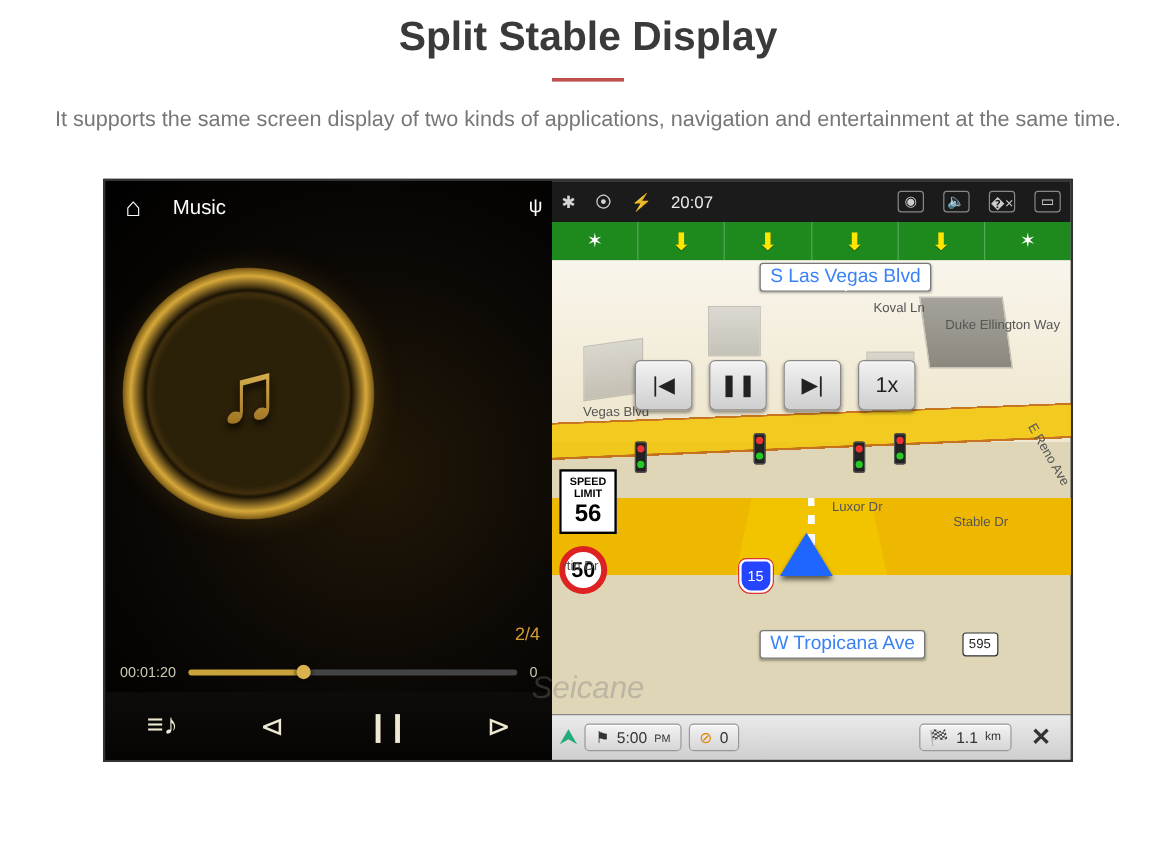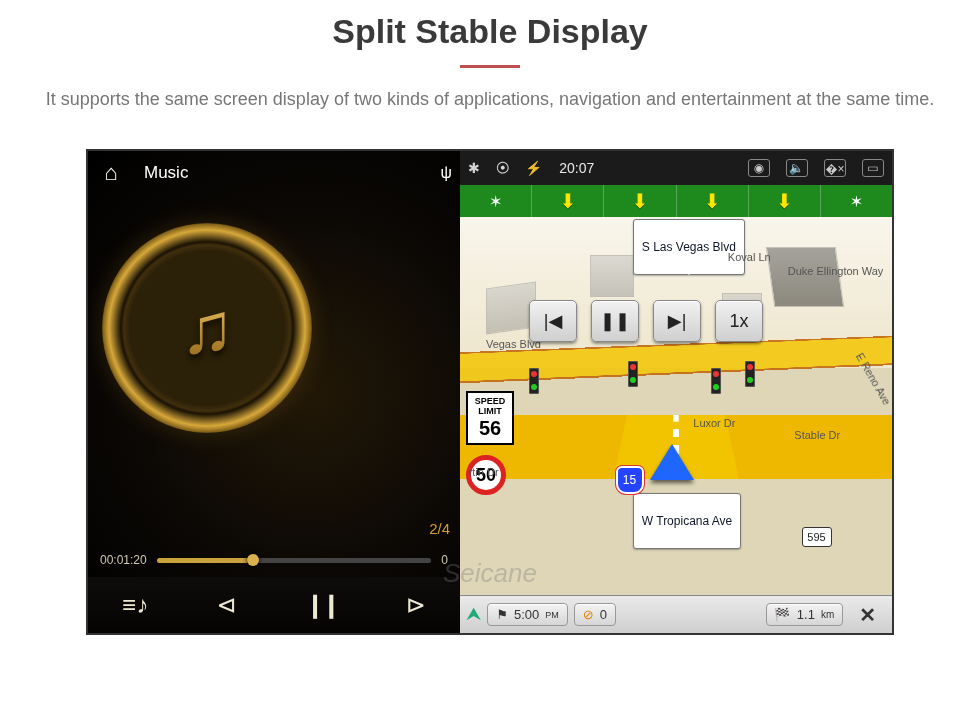--- a/index.html
+++ b/index.html
@@ -220,22 +220,22 @@
     padding:6px 10px 6px 8px;
     font-weight:700;
     box-shadow: 0 2px 4px rgba(0,0,0,.35);
   }
   .guide .big{ font-size:26px; line-height:1; }
   .guide .sm{ font-size:12px; opacity:.95; text-align:right; }
   .guide-icon{ display:inline-block; margin-right:6px;}
 
   
   .street{
-    position:absolute; background:#fff; color:#0f172a; font-size:12px;
-    padding:20px 8px; border-radius:3px; border:1px solid #777;
+    position:absolute; background:#fff; color:#3b82f6; font-size:16px;
+    padding:2px 8px; border-radius:3px; border:1px solid #777;
     box-shadow:0 1px 2px rgba(0,0,0,.3);
   }
   .street::after{content:""; position:absolute; left:50%; bottom:-6px; margin-left:-5px;
     border:5px solid transparent; border-top-color:#fff;}
   .s-vegas{left:40%; top:2px;}
   .s-koval{left:62%; top:34px; background:transparent; border:none; color:#555; font-size:11px; box-shadow:none; padding:0;}
   .s-koval::after{display:none;}
   .s-duke{ right:2%; top:48px; background:transparent; border:none; color:#555; font-size:11px; box-shadow:none; padding:0;text-align:center;}
   .s-duke::after{display:none;}
   .s-luxor{left:54%; top:53%;}

